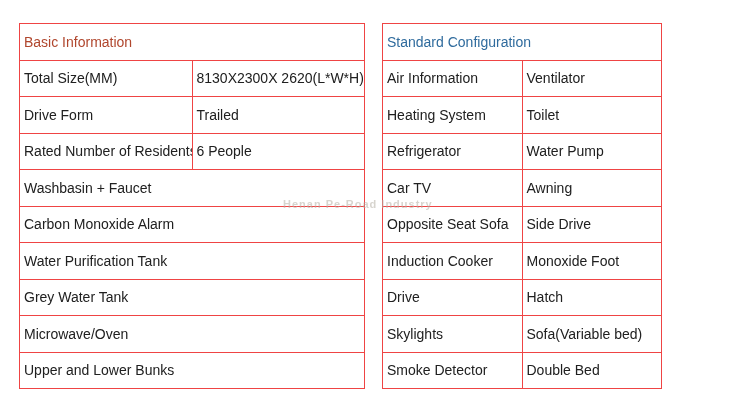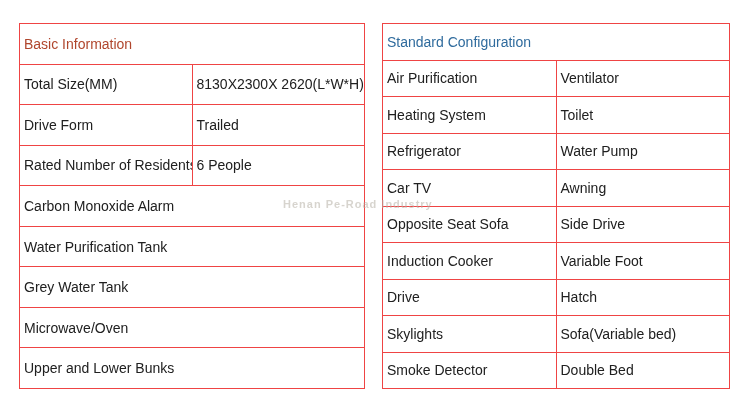--- a/index.html
+++ b/index.html
@@ -32,21 +32,21 @@
     white-space: nowrap;
   }
   #basic-table {
     left: 19px;
     top: 23px;
     width: 346px;
   }
   #standard-table {
     left: 382px;
     top: 23px;
-    width: 348px;
+    width: 280px;
   }
   td.title-cell {
     font-size: 19px;
   }
   #basic-table td.title-cell {
     color: #b0462d;
   }
   #standard-table td.title-cell {
     color: #2f6b9d;
   }
@@ -81,20 +81,23 @@
   </tr>
   <tr>
     <td>Drive Form</td>
     <td>Trailed</td>
   </tr>
   <tr>
     <td>Rated Number of Residents</td>
     <td>6 People</td>
   </tr>
   <tr>
+    <td colspan="2">Washbasin + Faucet</td>
+  </tr>
+  <tr>
     <td colspan="2">Carbon Monoxide Alarm</td>
   </tr>
   <tr>
     <td colspan="2">Water Purification Tank</td>
   </tr>
   <tr>
     <td colspan="2">Grey Water Tank</td>
   </tr>
   <tr>
     <td colspan="2">Microwave/Oven</td>
@@ -108,42 +111,42 @@
 <table class="spec" id="standard-table">
   <colgroup>
       <col style="width:50%">
       <col style="width:50%">
     </colgroup>
   <tbody>
       <tr>
     <td colspan="2" class="title-cell">Standard Configuration</td>
   </tr>
   <tr>
-    <td>Air Purification</td>
+    <td>Air Information</td>
     <td>Ventilator</td>
   </tr>
   <tr>
     <td>Heating System</td>
     <td>Toilet</td>
   </tr>
   <tr>
     <td>Refrigerator</td>
     <td>Water Pump</td>
   </tr>
   <tr>
     <td>Car TV</td>
     <td>Awning</td>
   </tr>
   <tr>
     <td>Opposite Seat Sofa</td>
     <td>Side Drive</td>
   </tr>
   <tr>
     <td>Induction Cooker</td>
-    <td>Variable Foot</td>
+    <td>Monoxide Foot</td>
   </tr>
   <tr>
     <td>Drive</td>
     <td>Hatch</td>
   </tr>
   <tr>
     <td>Skylights</td>
     <td>Sofa(Variable bed)</td>
   </tr>
   <tr>

